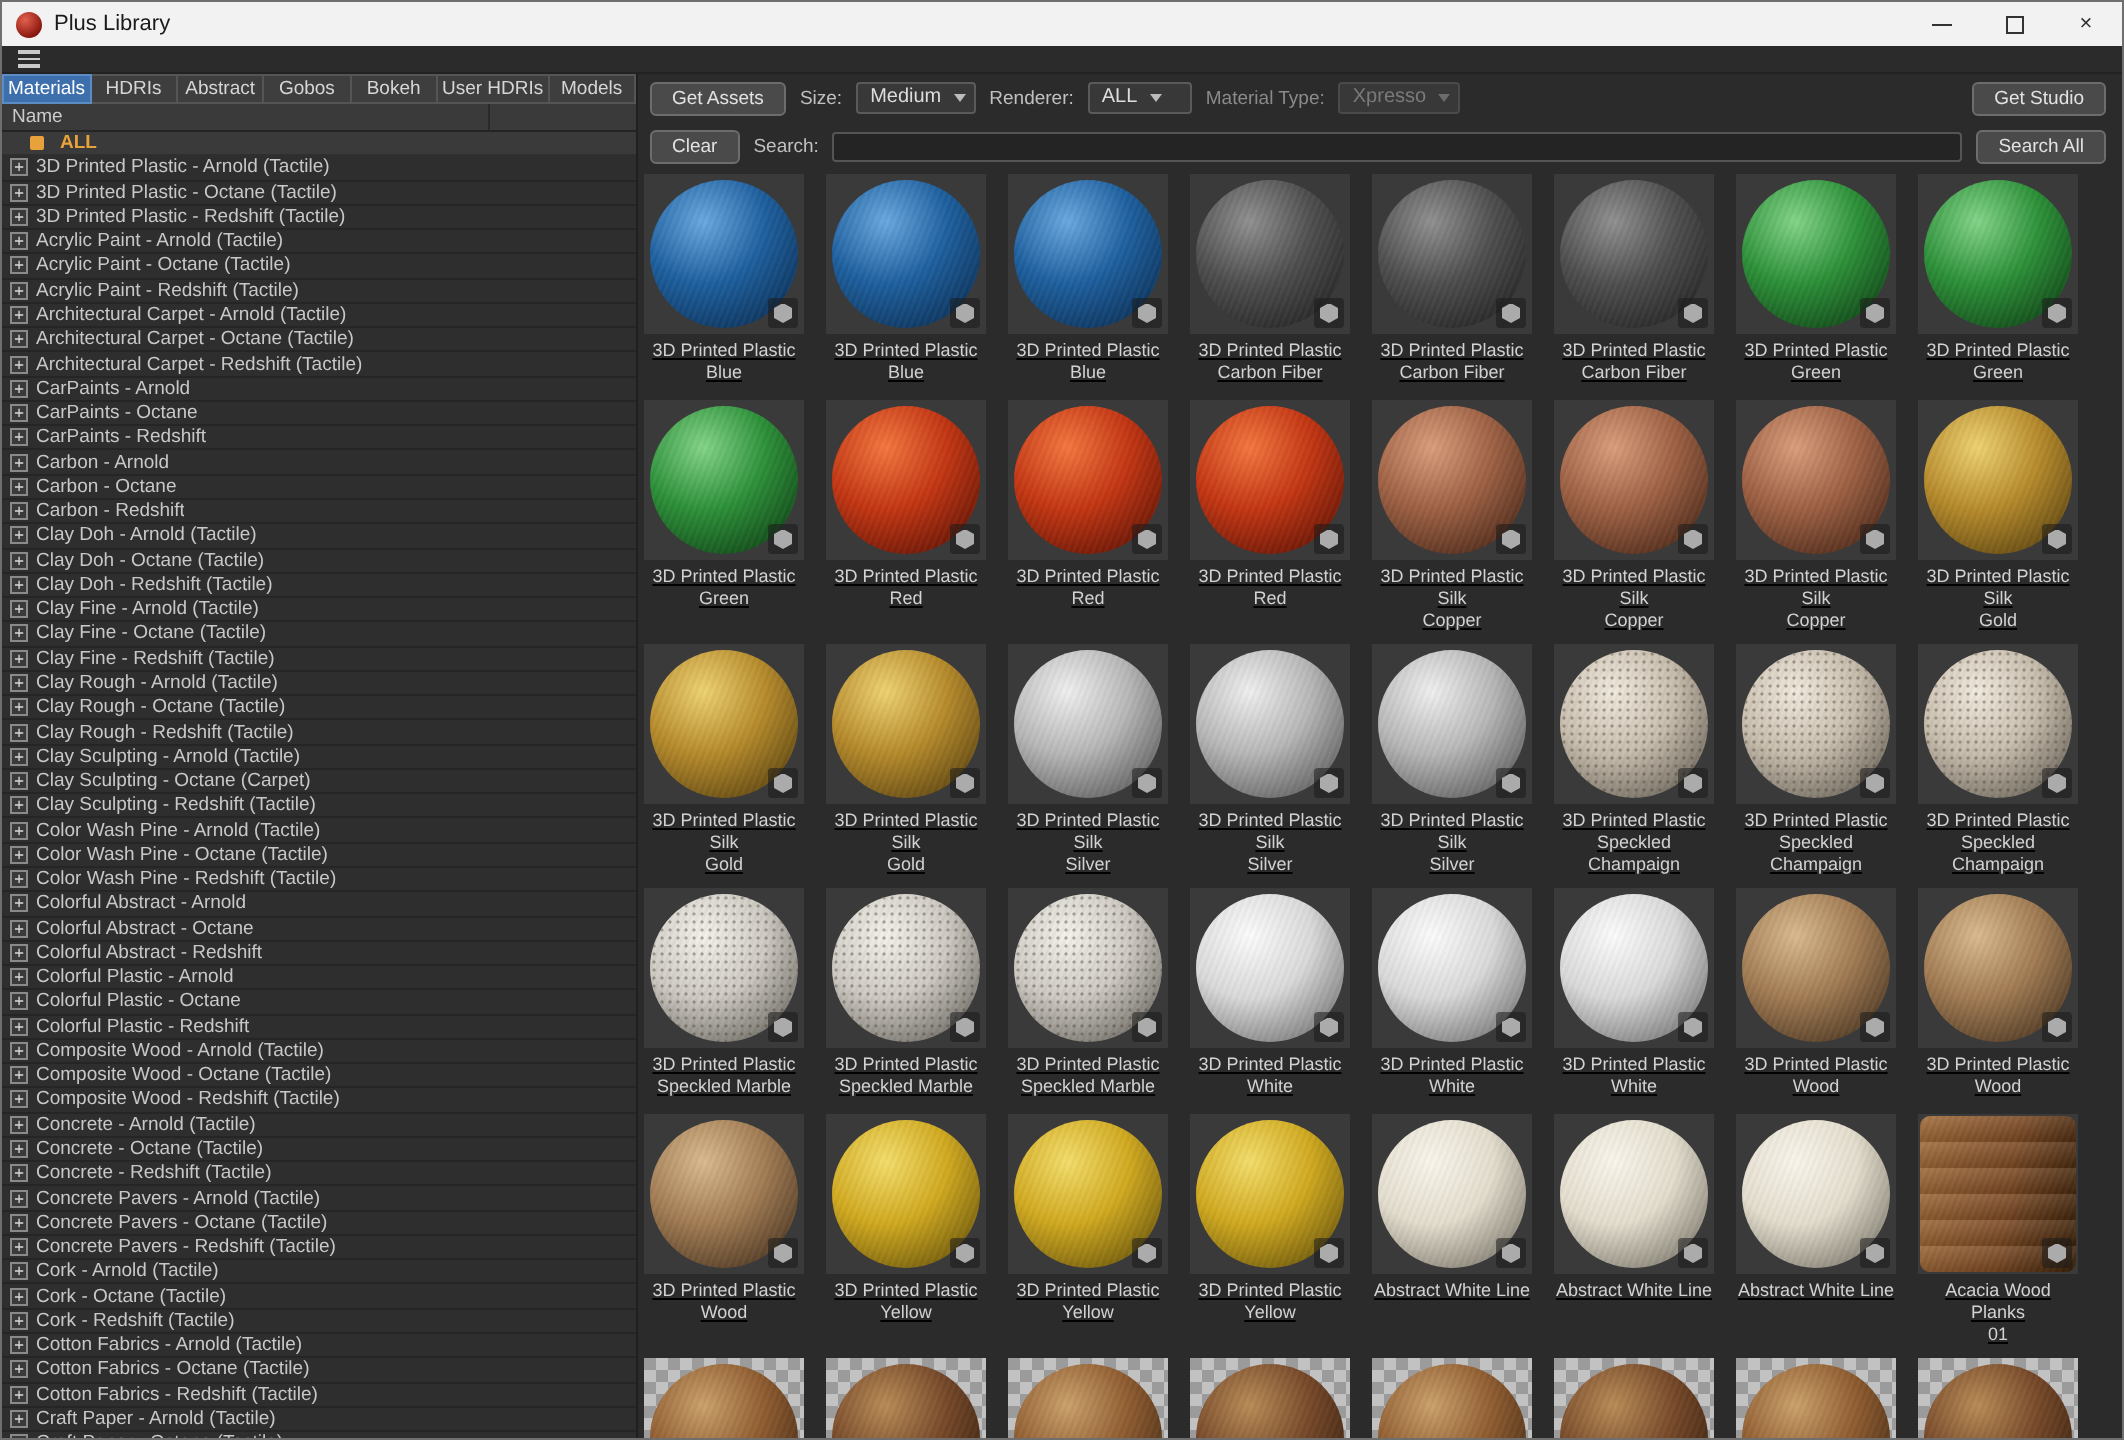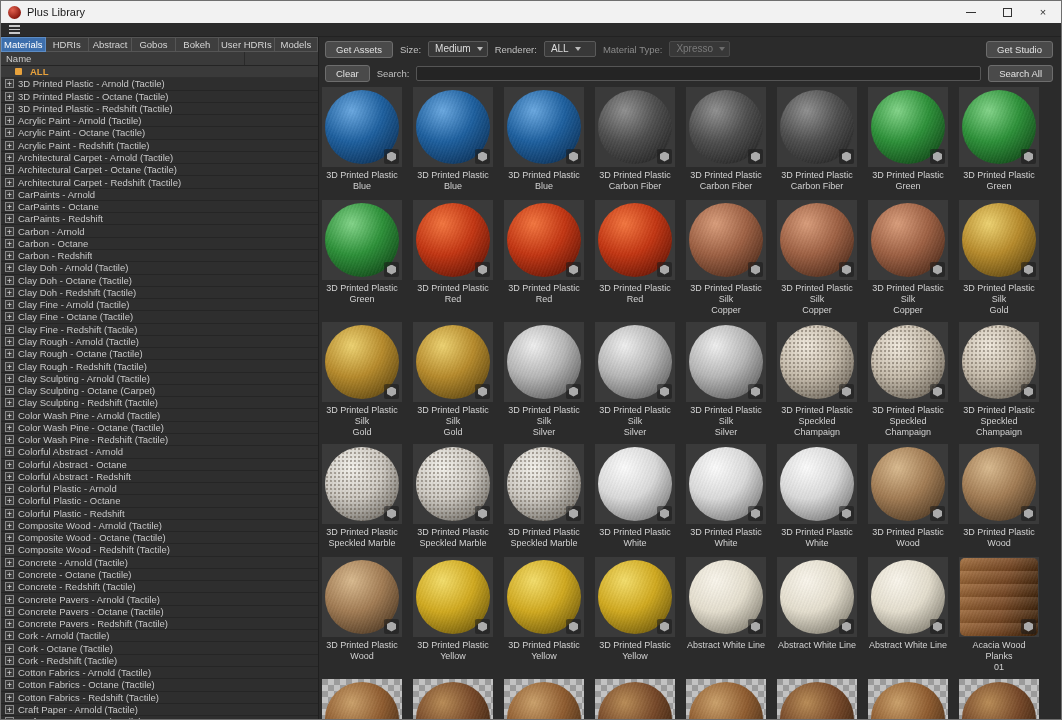--- a/index.html
+++ b/index.html
@@ -61,21 +61,21 @@
     padding:1px 4px 2px 6px; display:flex; align-items:center; gap:6px; min-width:52px; }
   .dropdown.disabled { color:#7a7a7a; border-color:#4a4a4a; }
   .caret { width:0; height:0; border-left:3.5px solid transparent; border-right:3.5px solid transparent; border-top:4px solid #bbb; }
   .dropdown.disabled .caret { border-top-color:#6c6c6c; }
   .spacer { flex:1; }
   .search-input { flex:1; height:15px; background:#242424; border:1px solid #555; border-radius:2px;
     color:#ddd; font-size:10px; padding:0 4px; outline:none; }
 
   
   .grid { flex:1; overflow:hidden; padding:2px 0 16px 3px; display:grid; grid-template-columns:repeat(8,80px);
-    column-gap:11px; row-gap:6px; align-content:start; background:#2b2b2b; }
+    column-gap:11px; row-gap:6px; align-content:start; background:#2b2b2b;text-decoration:underline; }
   .tile { width:80px; }
   .thumb { width:80px; height:80px; background:#3a3a3a; position:relative; display:flex; align-items:center; justify-content:center; }
   .thumb.checker { background:conic-gradient(#c2c2c2 25%, #9b9b9b 0 50%, #c2c2c2 0 75%, #9b9b9b 0); background-size:12px 12px; }
   .sphere { width:74px; height:74px; border-radius:50%; position:relative;
     background:radial-gradient(circle at 36% 28%, var(--light) 0%, var(--base) 44%, var(--dark) 94%); }
   .sphere::after { content:""; position:absolute; inset:0; border-radius:50%; opacity:.5;
     background:repeating-linear-gradient(112deg, rgba(255,255,255,.06) 0 1px, rgba(0,0,0,.06) 2px 3px); }
   .sphere.speckled::before { content:""; position:absolute; inset:0; border-radius:50%;
     background-image:radial-gradient(rgba(70,58,45,.4) .7px, transparent .9px); background-size:4px 4px; }
   .sphere.square { border-radius:5px; width:78px; height:78px;

